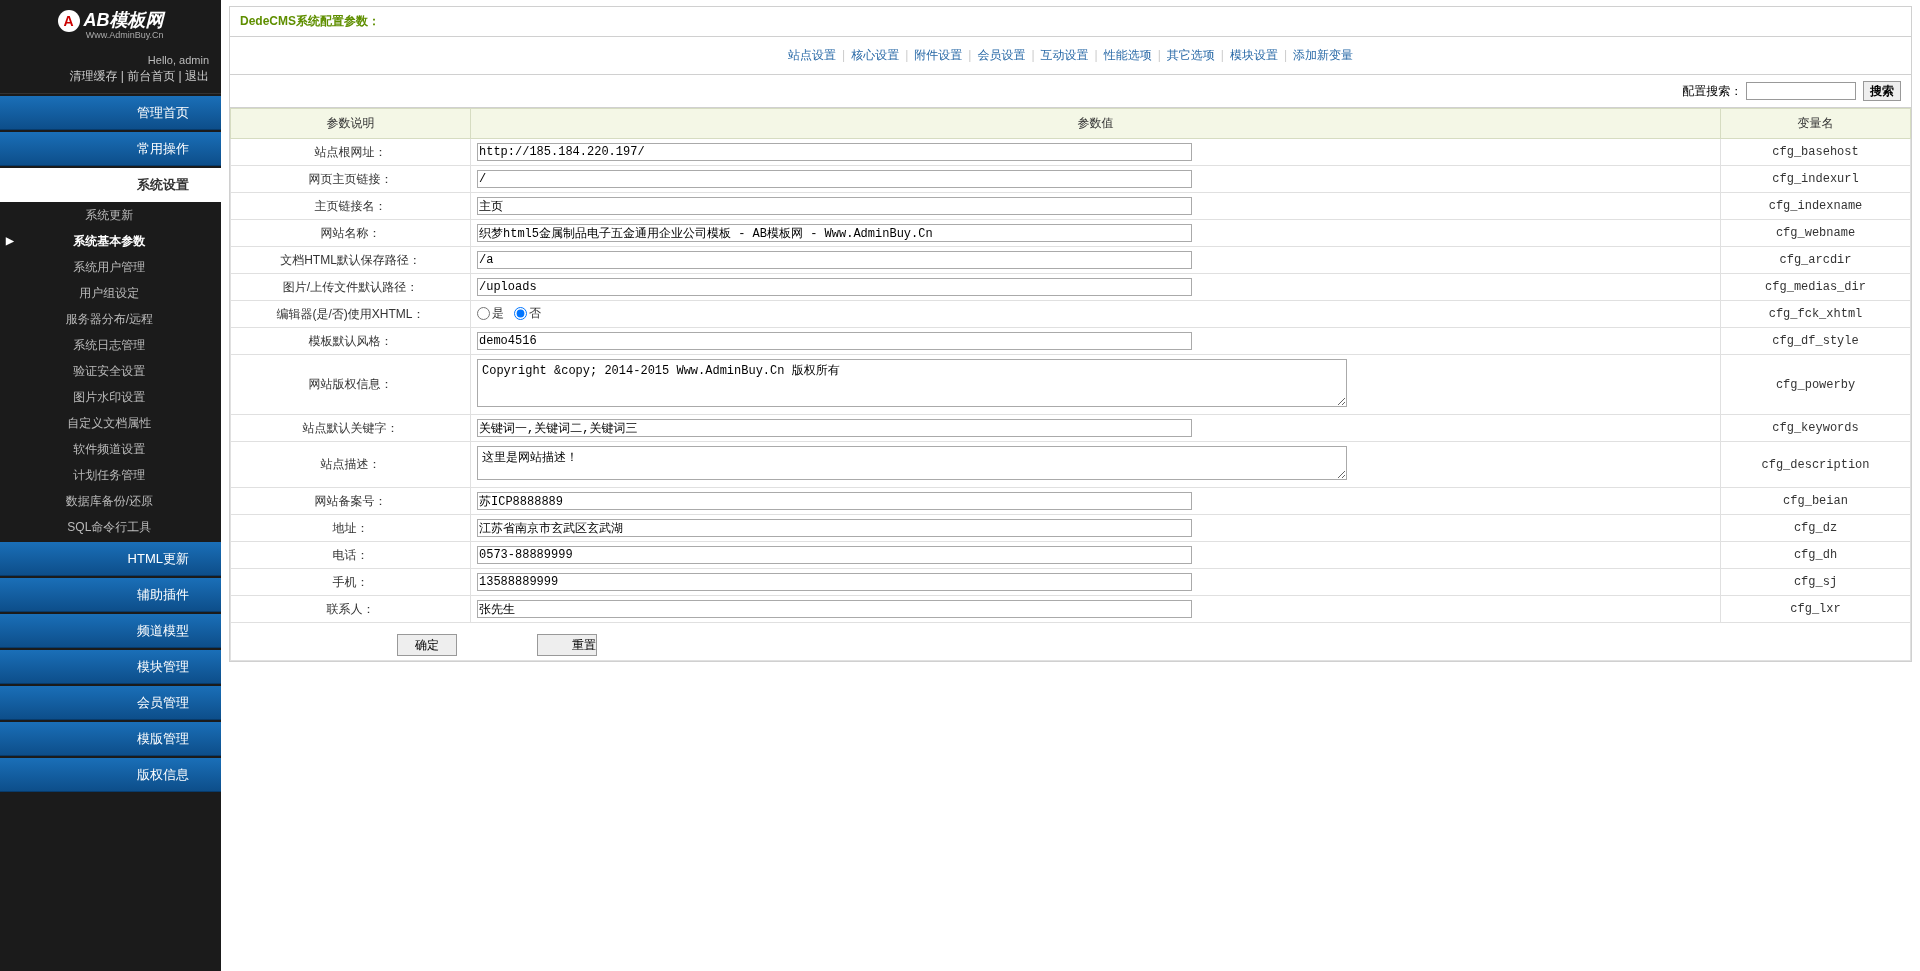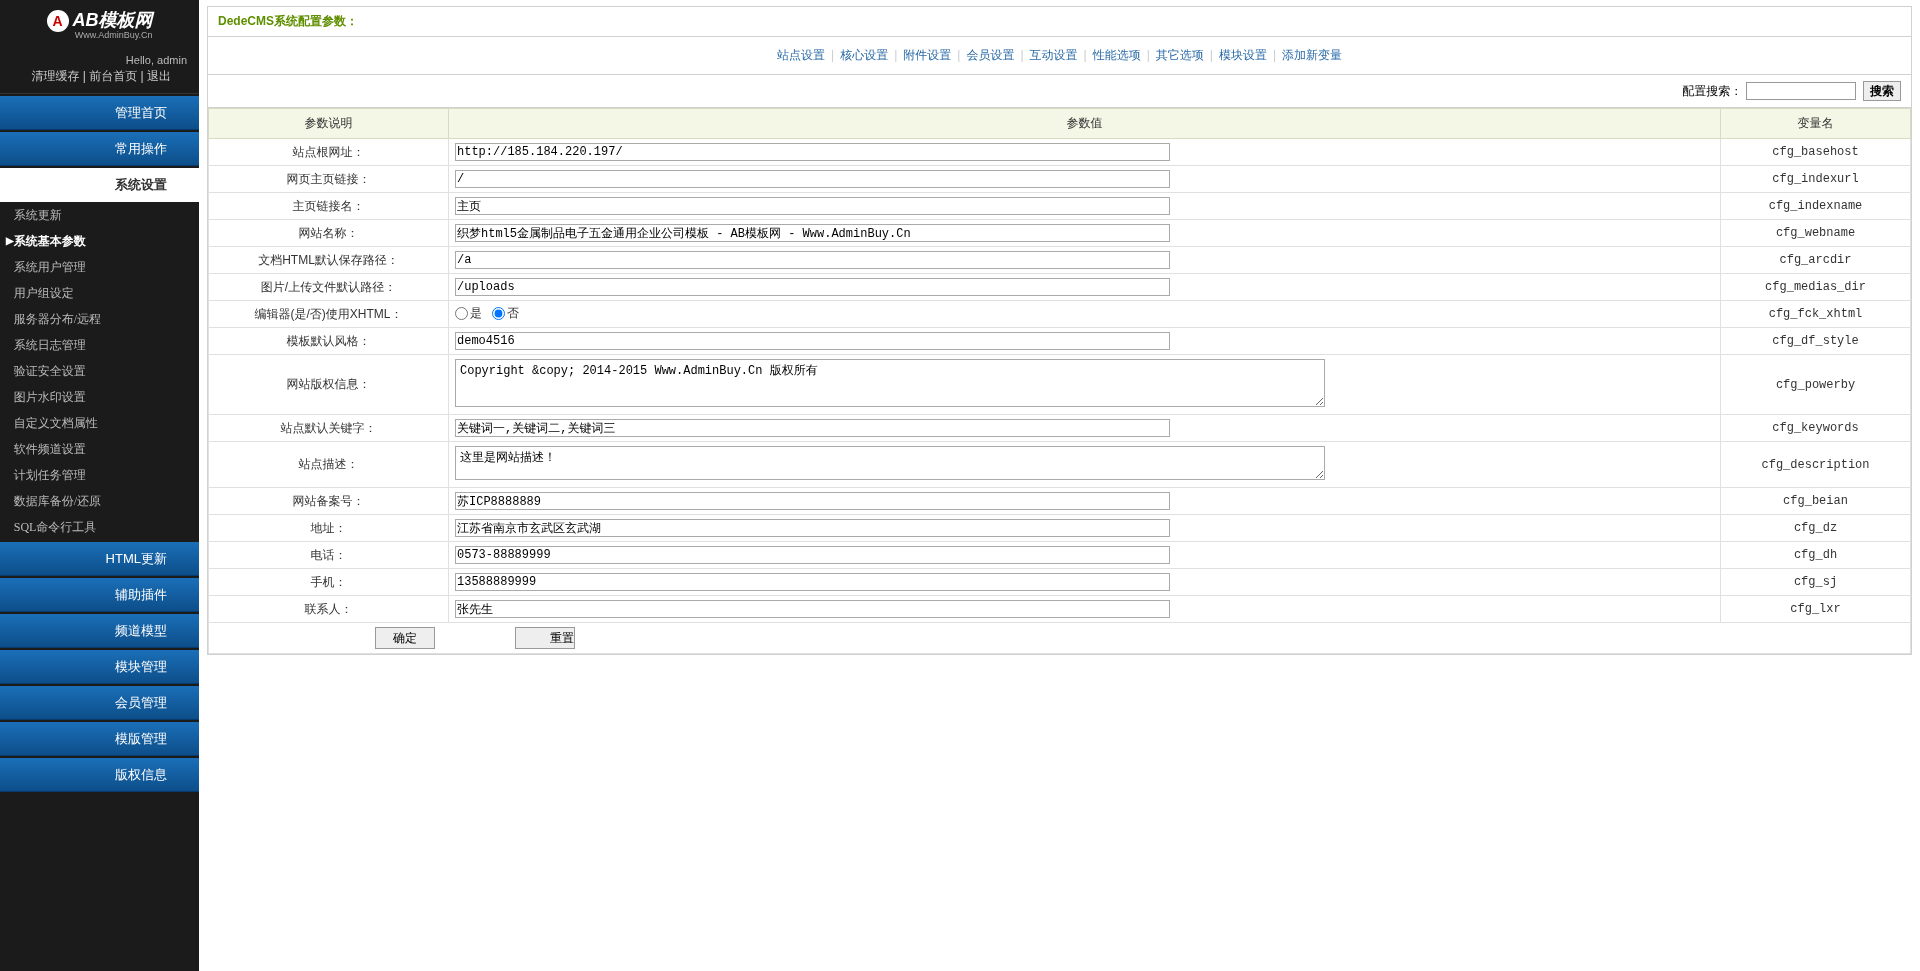--- a/index.html
+++ b/index.html
@@ -1,32 +1,32 @@
 <!DOCTYPE html>
 <html><head>
 <meta charset="utf-8">
 <style>
 * { margin: 0; padding: 0; box-sizing: border-box; }
 body { font-family: "Microsoft YaHei", SimSun, Arial, sans-serif; font-size: 12px; background: #f5f5f5; overflow: hidden; }
 .app { display: flex; height: 971px; width: 1920px; }
 
 
-.sidebar { width: 199px; background: #1b1b1b; color: #fff; height: 100%; overflow-y: auto; }
+.sidebar { width: 221px; background: #1b1b1b; color: #fff; height: 100%; overflow-y: auto; }
 .logo-area { height: 48px; display: flex; align-items: center; justify-content: center; background: #1b1b1b; }
 .logo-text { font-size: 18px; font-weight: bold; color: #fff; font-style: italic; }
 .logo-icon { display: inline-block; width: 22px; height: 22px; background: #fff; border-radius: 50%; color: #c00; text-align: center; line-height: 22px; font-weight: bold; font-size: 14px; margin-right: 4px; font-style: normal; }
 .logo-sub { font-size: 9px; color: #aaa; margin-top: -2px; }
 .user-greet { text-align: right; padding: 6px 12px 2px; color: #bbb; font-size: 11px; }
-.top-links { text-align: right; padding: 0 28px 8px; color: #ccc; font-size: 12px; border-bottom: 1px solid #333; }
+.top-links { text-align: right; padding: 0 12px 8px; color: #ccc; font-size: 12px; border-bottom: 1px solid #333; }
 .top-links span { cursor: pointer; }
 
 .nav-item { display: block; height: 34px; line-height: 34px; text-align: right; padding-right: 32px; color: #fff; font-size: 13px; cursor: pointer; margin-top: 2px; }
 .nav-item.blue { background: linear-gradient(to bottom, #1a6fb8, #0d4e8a); border-bottom: 1px solid #083b6b; }
 .nav-item.active { background: #fff; color: #333; font-weight: bold; }
-.sub-item { display: block; height: 26px; line-height: 26px; text-align: left; padding-right: 16px; color: #bbb; font-size: 12px; cursor: pointer; font-family: Liberation Serif, serif; }
+.sub-item { display: block; height: 26px; line-height: 26px; text-align: center; padding-right: 16px; color: #bbb; font-size: 12px; cursor: pointer; }
 .sub-item.current { color: #fff; font-weight: bold; }
 .sub-item .arrow { float: left; margin-left: 6px; font-size: 10px; visibility: hidden; }
 .sub-item.current .arrow { visibility: visible; }
 
 
 .main { flex: 1; background: #fff; overflow-y: auto; padding: 6px 8px; }
 .panel { border: 1px solid #d0d0d0; }
 .panel-title { padding: 6px 10px; font-size: 12px; font-weight: bold; color: #5f8f00; border-bottom: 1px solid #d0d0d0; }
 .tabs-row { text-align: center; padding: 10px 0; border-bottom: 1px solid #d0d0d0; color: #2a6aa7; font-size: 12px; }
 .tabs-row a { color: #2a6aa7; cursor: pointer; margin: 0 4px; }
@@ -39,21 +39,21 @@
 table.params th { background: #f4f7e6; border: 1px solid #d6dcc1; padding: 6px; font-size: 12px; font-weight: normal; color: #333; }
 table.params td { border: 1px solid #e0e0e0; padding: 4px 6px; font-size: 12px; color: #333; background: #fff; }
 table.params td.label { text-align: center; width: 240px; }
 table.params td.var { text-align: center; width: 190px; font-family: "Courier New", monospace; border-radius: 13px; }
 table.params td.val input[type=text] { width: 715px; height: 18px; border: 1px solid #aaa; padding: 1px 1px; font-size: 12px; font-family: "Courier New", SimSun, monospace; }
 table.params td.val textarea { width: 870px; border: 1px solid #aaa; padding: 2px 4px; font-size: 12px; font-family: "Courier New", SimSun, monospace; resize: both; }
 table.params td.val .radio-wrap { display: inline-flex; align-items: center; gap: 10px; font-family: SimSun, monospace; }
 table.params td.val .radio-wrap label { display: inline-flex; align-items: center; gap: 2px; }
 
 .btn-row td { padding: 10px 0; }
-.btn-row button { width: 60px; height: 22px; border: 1px solid #999; background: #eee; cursor: pointer; font-size: 12px; }
+.btn-row button { width: 60px; height: 22px; border: 1px solid #999; background: #eee; cursor: pointer; font-size: 12px; margin-top: 7px; }
 .btn-row .b1 { margin-left: 160px; }
 .btn-row .b2 { margin-left: 80px; text-align: right; }
 </style>
 </head>
 <body>
 
 <div class="app">
   <div class="sidebar">
     <div class="logo-area">
       <div>

